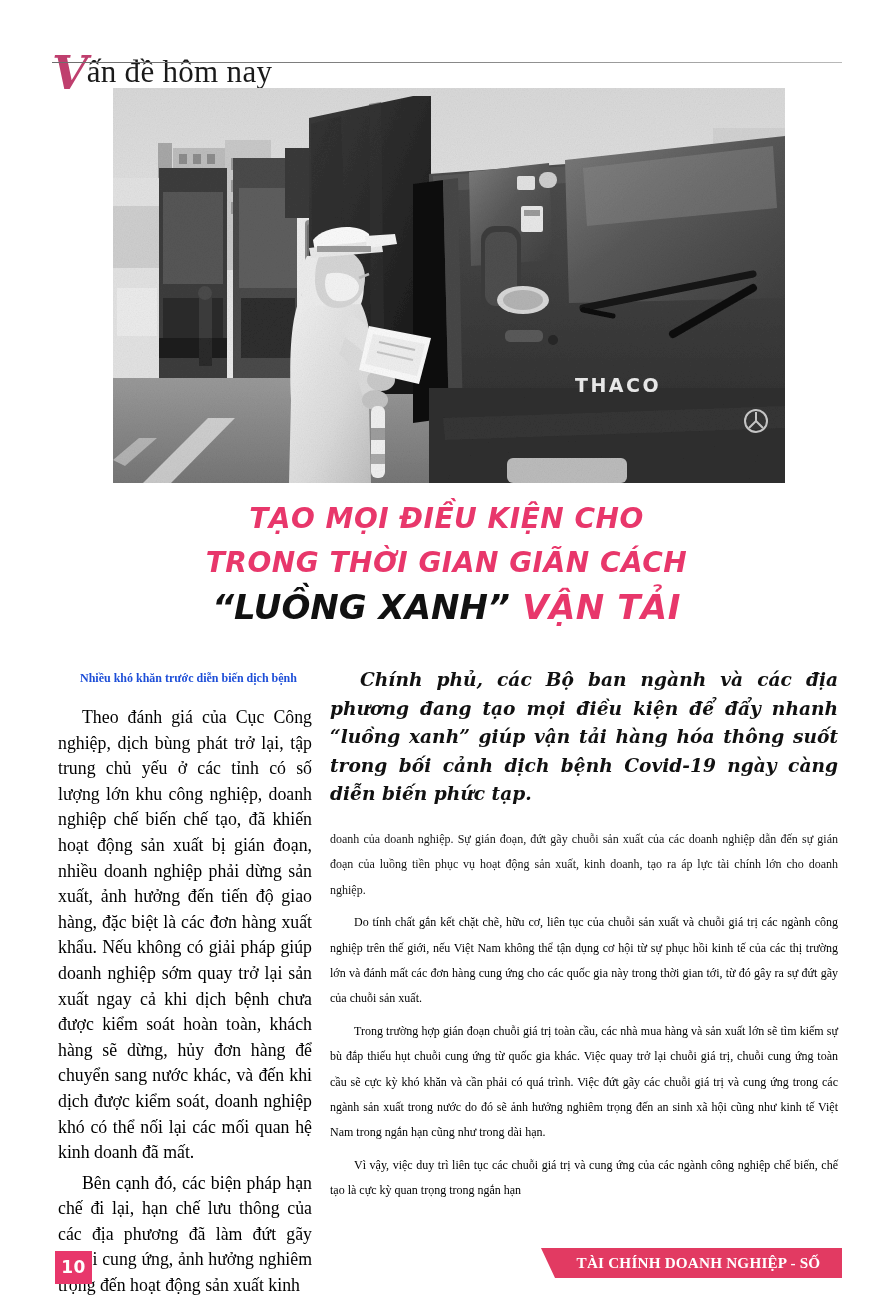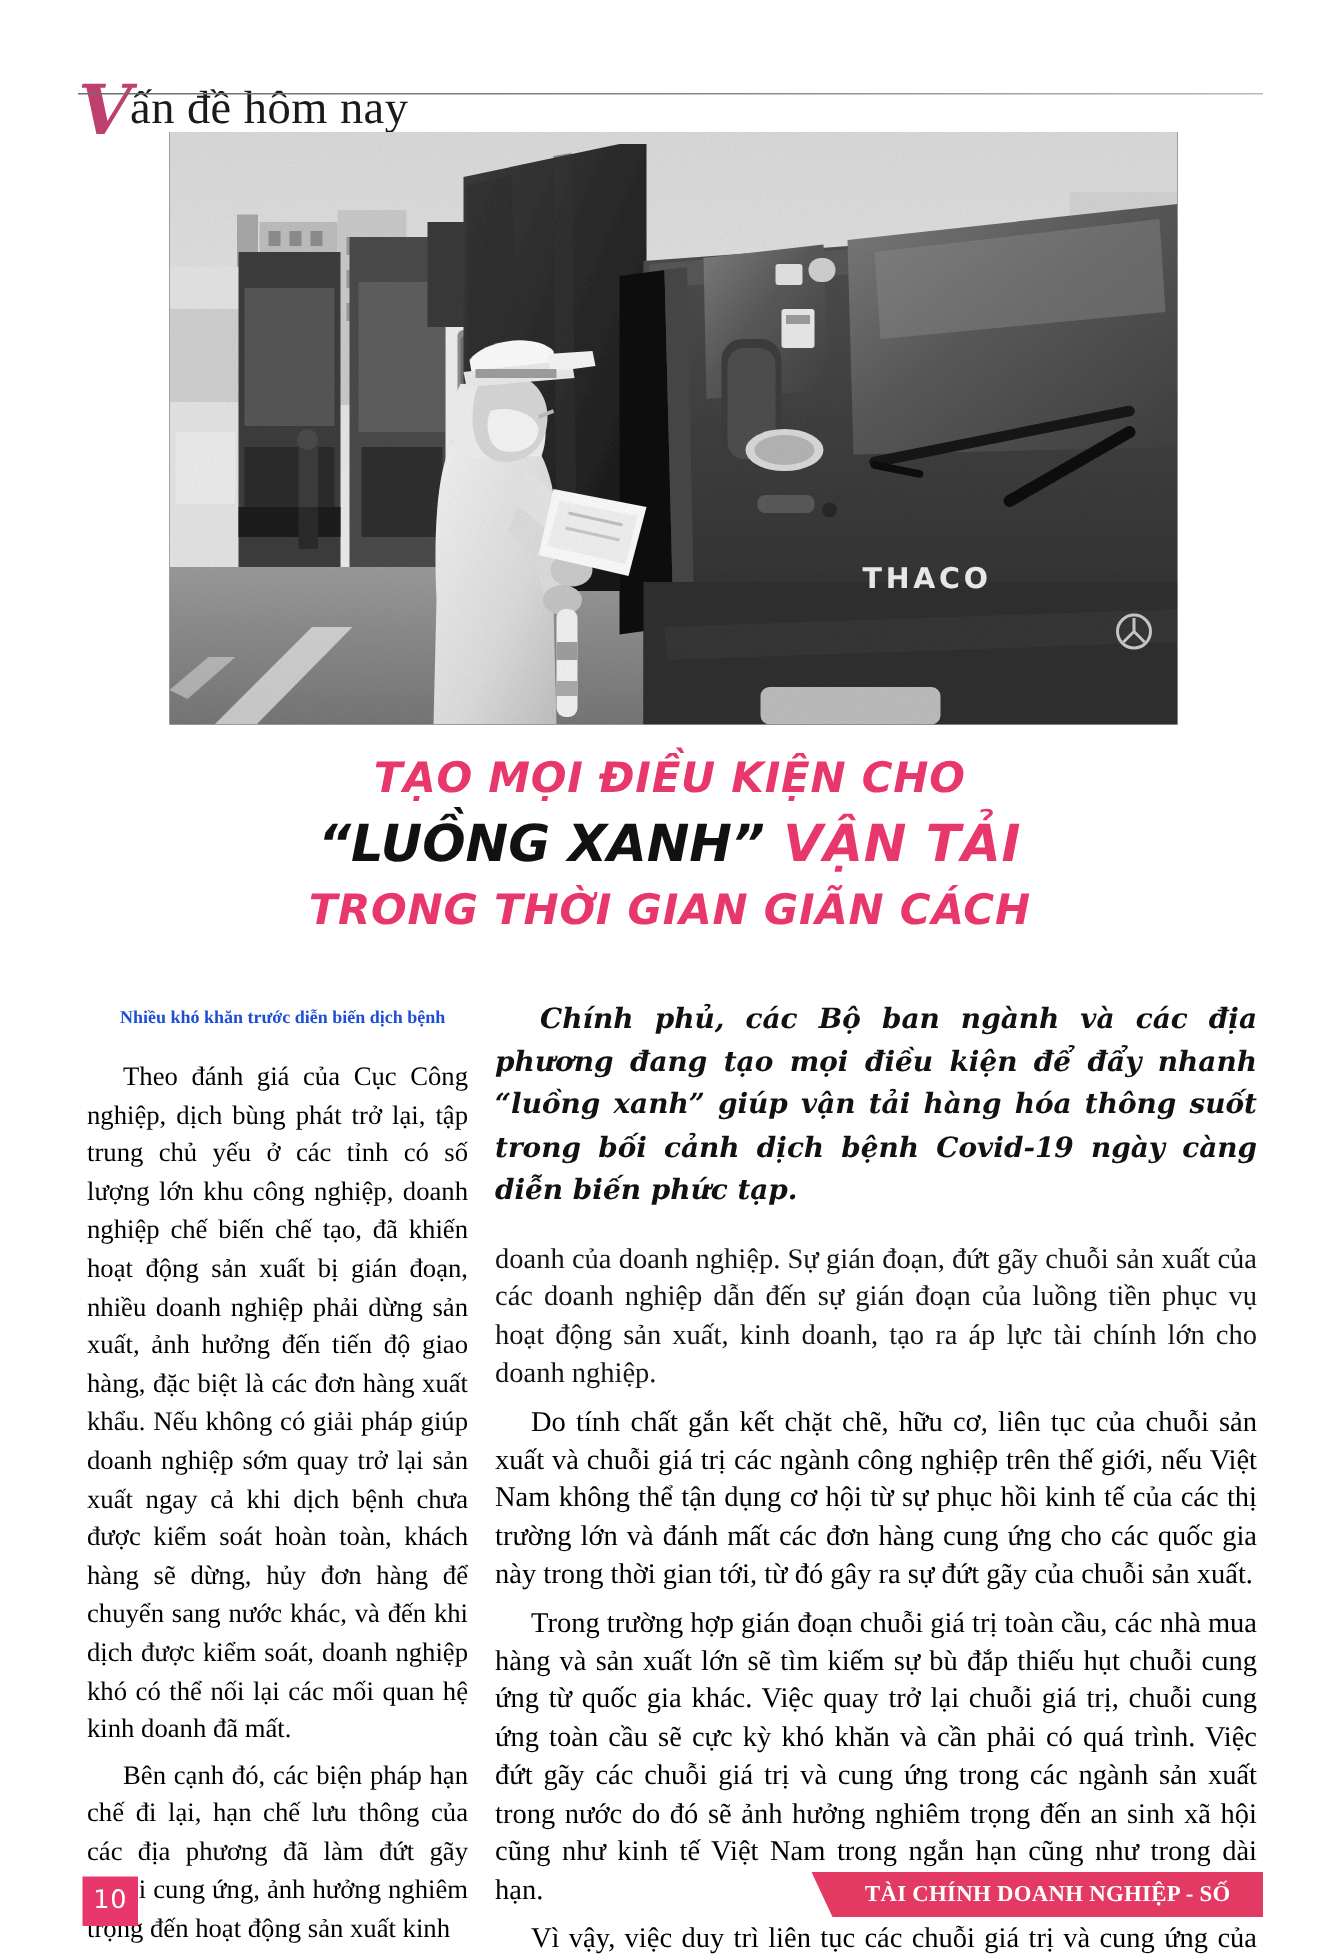--- a/index.html
+++ b/index.html
@@ -130,21 +130,21 @@
     font-size: 17.8px;
     line-height: 25.6px;
     color: #000000;
     text-align: justify;
     text-indent: 24px;
     margin-bottom: 5px;
     hyphens: none;
   }
   .col-right-body .body-p,
   .col-right-body .body-p-cont {
-    font-size: 19px;
+    font-size: 12px;
     line-height: 25.4px;
     margin-bottom: 7px;
   }
   .body-p-cont {
     font-family: "Liberation Serif", serif;
     font-size: 17.8px;
     line-height: 25.6px;
     color: #141414;
     text-align: justify;
     text-indent: 0;
@@ -165,21 +165,21 @@
   
   .page-num {
     position: absolute;
     left: 55px;
     top: 1251px;
     width: 37px;
     height: 33px;
     background: #e8376b;
     color: #ffffff;
     font-family: "DejaVu Sans", sans-serif;
-    font-weight: 400;
+    font-weight: 700;
     font-size: 17px;
     line-height: 33px;
     text-align: center;
     letter-spacing: .5px;
   }
 
   .footer-banner {
     position: absolute;
     left: 541px;
     top: 1248px;
@@ -374,22 +374,22 @@
 
         <rect x="258" y="318" width="14" height="72" rx="6" fill="#f0f0f0"></rect>
         <rect x="258" y="340" width="14" height="12" fill="#9e9e9e"></rect>
         <rect x="258" y="366" width="14" height="10" fill="#aaaaaa"></rect>
       </g>
     </svg>
   </div>
 
   <div class="headline">
     <span class="hl-line">TẠO MỌI ĐIỀU KIỆN CHO</span>
+    <span class="hl-line">TRONG THỜI GIAN GIÃN CÁCH</span>
     <span class="hl-line l2"><span class="hl-quoted">“LUỒNG XANH”</span><span> VẬN TẢI</span></span>
-    <span class="hl-line">TRONG THỜI GIAN GIÃN CÁCH</span>
   </div>
 
   <div class="col-left">
     <div class="subhead">Nhiều khó khăn trước diễn biến dịch bệnh</div>
     <p class="body-p">Theo đánh giá của Cục Công nghiệp, dịch bùng phát trở lại, tập trung chủ yếu ở các tỉnh có số lượng lớn khu công nghiệp, doanh nghiệp chế biến chế tạo, đã khiến hoạt động sản xuất bị gián đoạn, nhiều doanh nghiệp phải dừng sản xuất, ảnh hưởng đến tiến độ giao hàng, đặc biệt là các đơn hàng xuất khẩu. Nếu không có giải pháp giúp doanh nghiệp sớm quay trở lại sản xuất ngay cả khi dịch bệnh chưa được kiểm soát hoàn toàn, khách hàng sẽ dừng, hủy đơn hàng để chuyển sang nước khác, và đến khi dịch được kiểm soát, doanh nghiệp khó có thể nối lại các mối quan hệ kinh doanh đã mất.</p>
     <p class="body-p">Bên cạnh đó, các biện pháp hạn chế đi lại, hạn chế lưu thông của các địa phương đã làm đứt gãy chuỗi cung ứng, ảnh hưởng nghiêm trọng đến hoạt động sản xuất kinh</p>
   </div>
 
   <div class="col-right-top">
     <p class="pullquote">Chính phủ, các Bộ ban ngành và các địa phương đang tạo mọi điều kiện để đẩy nhanh “luồng xanh” giúp vận tải hàng hóa thông suốt trong bối cảnh dịch bệnh Covid-19 ngày càng diễn biến phức tạp.</p>

